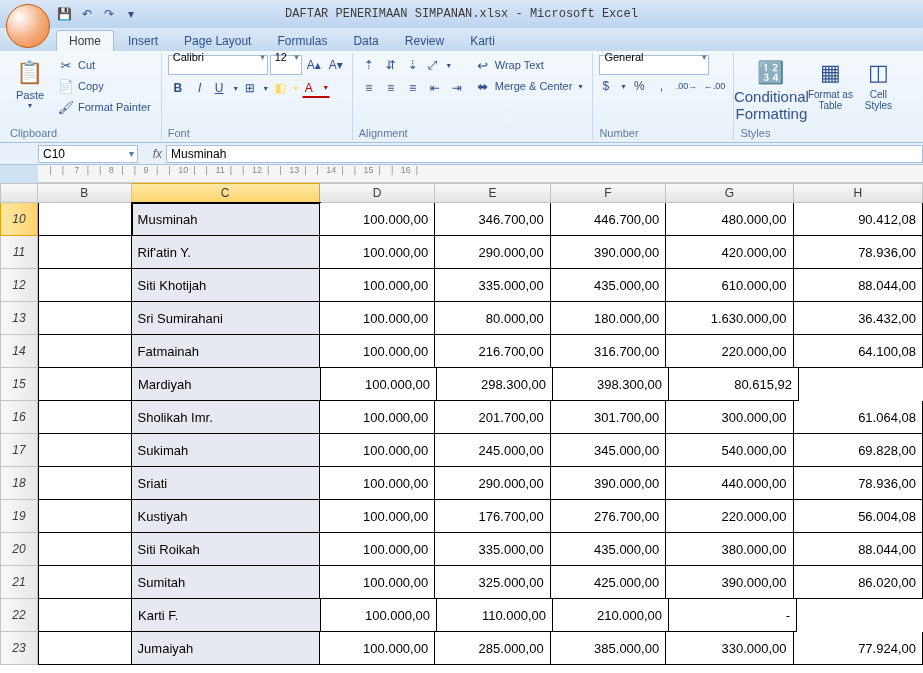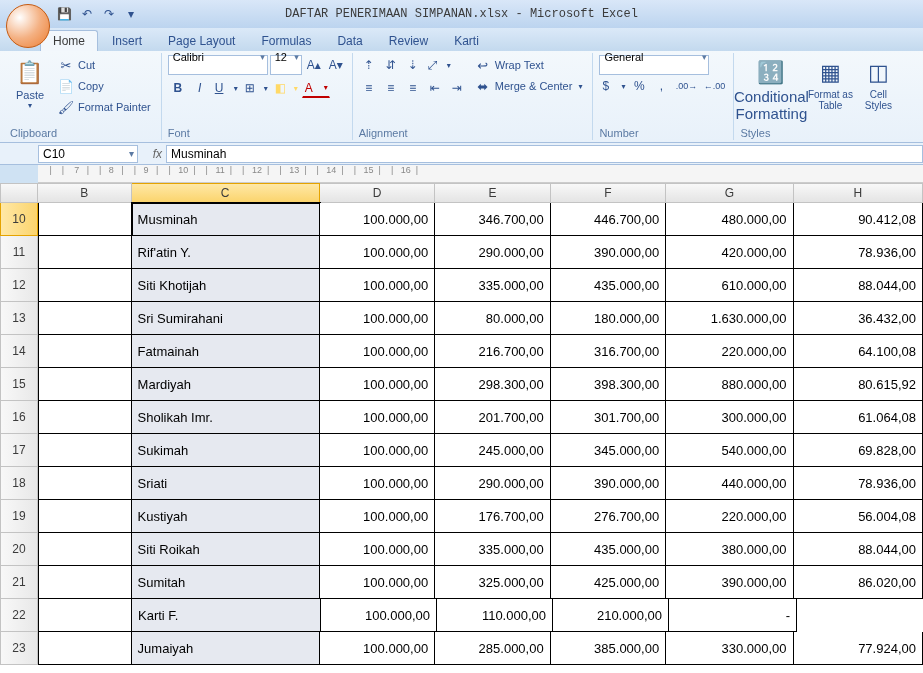--- a/index.html
+++ b/index.html
@@ -6,21 +6,21 @@
 body { background: #cfe2f3; width: 923px; height: 673px; overflow: hidden; position: relative; }
 
 
 .titlebar { height: 28px; background: linear-gradient(#d9e7f8, #bcd4ef); display: flex; align-items: center; position: relative; }
 .office-btn { width: 44px; height: 44px; position: absolute; top: 4px; left: 6px; background: radial-gradient(circle at 30% 30%, #fff, #f4b183, #ed7d31); border-radius: 50%; border: 1px solid #c55a11; z-index: 5; }
 .qat { margin-left: 56px; display: flex; gap: 4px; align-items: center; }
 .qat-btn { width: 18px; height: 18px; display: flex; align-items: center; justify-content: center; font-size: 12px; color: #2f528f; }
 .title-text { position: absolute; left: 50%; transform: translateX(-50%); font-size: 12px; color: #3b3b3b; white-space: nowrap; font-family: Liberation Mono, monospace; }
 
 
-.tabs { height: 23px; background: linear-gradient(#dbe9f8, #c3d9ee); display: flex; align-items: flex-end; padding-left: 40px; gap: 2px; }
+.tabs { height: 23px; background: linear-gradient(#dbe9f8, #c3d9ee); display: flex; align-items: flex-end; padding-left: 56px; gap: 2px; }
 .tab { padding: 3px 12px; font-size: 12px; color: #2f528f; cursor: pointer; border-radius: 3px 3px 0 0; }
 .tab.active { background: #f2f7fc; color: #3b3b3b; border: 1px solid #a6bfde; border-bottom: none; }
 
 
 .ribbon { height: 92px; background: linear-gradient(#f3f8fc, #e8f1fa); border-bottom: 1px solid #a6bfde; display: flex; padding: 2px 4px; }
 .group { border-right: 1px solid #c3d9ee; padding: 2px 6px 0; display: flex; flex-direction: column; position: relative; }
 .group-body { flex: 1; display: flex; gap: 4px; }
 .group-label { text-align: left; font-size: 11px; color: #5b7aa3; padding: 1px 0; }
 
 .big-btn { display: flex; flex-direction: column; align-items: center; width: 40px; font-size: 11px; color: #2f528f; padding-top: 2px; }
@@ -45,21 +45,21 @@
 .name-box::after { content: "▾"; position: absolute; right: 3px; color: #5b7aa3; font-size: 10px; }
 .fx-label { width: 24px; font-style: italic; font-size: 12px; color: #666; text-align: right; padding-right: 4px; }
 .formula-input { flex: 1; height: 18px; background: #fff; border: 1px solid #a6bfde; font-size: 12px; padding: 0 4px; display: flex; align-items: center; }
 
 
 .ruler { height: 18px; background: #f5f5f5; border-bottom: 1px solid #ccc; margin-left: 38px; color: #888; font-size: 9px; overflow: hidden; padding-left: 4px; white-space: nowrap; }
 
 
 .grid-wrap { display: flex; height: calc(673px - 28px - 23px - 92px - 22px - 18px); overflow: hidden; background: #fff; }
 .corner { width: 38px; height: 20px; background: linear-gradient(#f8f8f8,#e4e4e4); border: 1px solid #c3c3c3; }
-.row-headers { width: 38px; }
+.row-headers { width: 38px; font-style: italic; }
 .row-hdr { height: 33px; background: linear-gradient(to right,#f8f8f8,#e8e8e8); border: 1px solid #c3c3c3; border-top: none; display: flex; align-items: center; justify-content: center; font-size: 12px; color: #3b3b3b; }
 .row-hdr.sel { background: linear-gradient(to right,#ffe8a6,#fbd46d); border-color: #e5a300; }
 .grid-main { flex: 1; overflow: hidden; }
 .col-headers { display: flex; height: 20px; }
 .col-hdr { background: linear-gradient(#f8f8f8,#e4e4e4); border: 1px solid #c3c3c3; border-left: none; display: flex; align-items: center; justify-content: center; font-size: 12px; color: #3b3b3b; }
 .col-hdr.sel { background: linear-gradient(#ffe8a6,#fbd46d); border-color: #e5a300; }
 .data-rows { }
 .data-row { display: flex; height: 33px; }
 .cell { border-right: 1px solid #000; border-bottom: 1px solid #000; padding: 0 6px; display: flex; align-items: center; font-size: 13px; background: #fff; }
 .cell.name-col { background: #e6e9f0; }
@@ -296,21 +296,20 @@
           <div class="cell col-F num">316.700,00</div>
           <div class="cell col-G num">220.000,00</div>
           <div class="cell col-H num">64.100,08</div>
         </div>
         <div class="data-row">
           <div class="cell col-B"></div>
           <div class="cell col-C name-col">Mardiyah</div>
           <div class="cell col-D num">100.000,00</div>
           <div class="cell col-E num">298.300,00</div>
           <div class="cell col-F num">398.300,00</div>
-          <div class="cell col-G num">880.000,00</div>
           <div class="cell col-H num">80.615,92</div>
         </div>
         <div class="data-row">
           <div class="cell col-B"></div>
           <div class="cell col-C name-col">Sholikah Imr.</div>
           <div class="cell col-D num">100.000,00</div>
           <div class="cell col-E num">201.700,00</div>
           <div class="cell col-F num">301.700,00</div>
           <div class="cell col-G num">300.000,00</div>
           <div class="cell col-H num">61.064,08</div>

